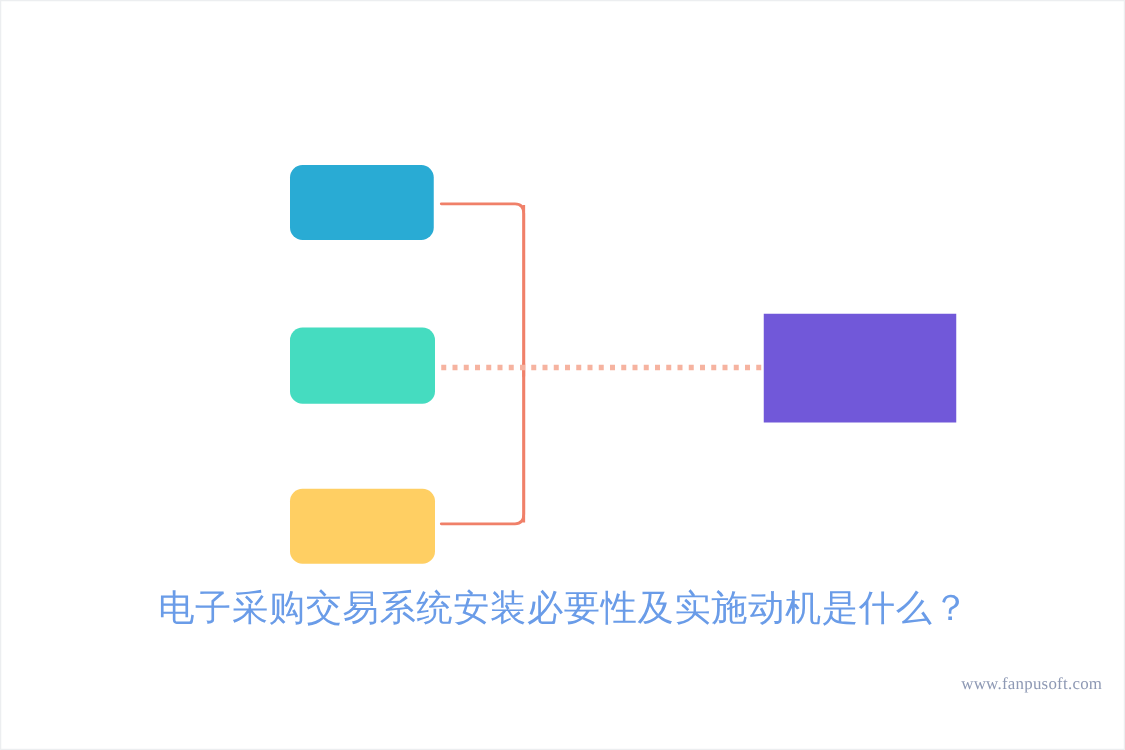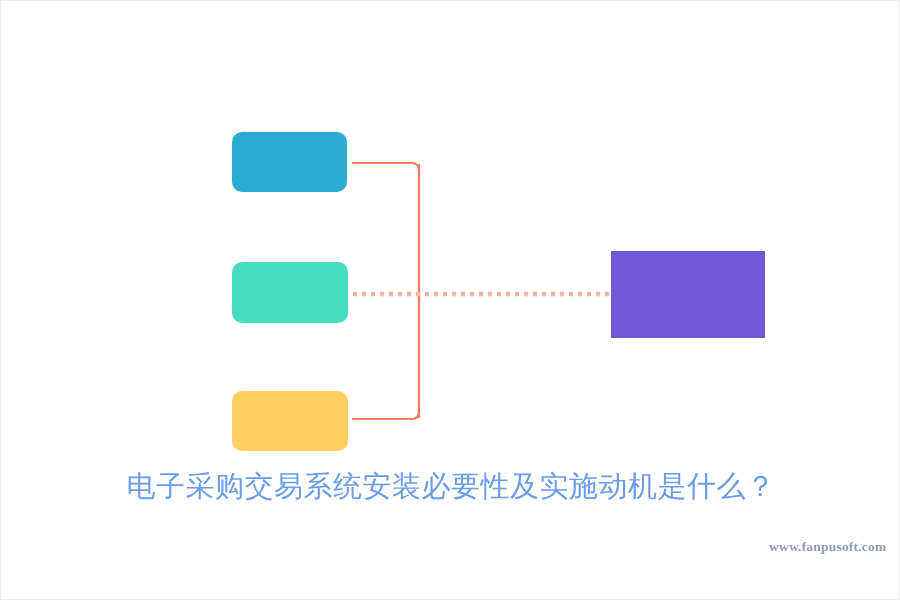--- a/index.html
+++ b/index.html
@@ -97,21 +97,21 @@
     font-size: 24px;
     font-weight: 700;
     color: #8e99b4;
     line-height: 32px;
     letter-spacing: 0px;
     white-space: nowrap;
   }
   #logo-url {
     font-family: "Liberation Serif", "DejaVu Serif", serif;
     font-size: 13.5px;
-    font-weight: 700;
+    font-weight: 400;
     color: #8e99b4;
     letter-spacing: 0.2px;
     margin-top: 0px;
     text-align: left;
     white-space: nowrap;
   }
 </style>
 </head>
 <body>
 

